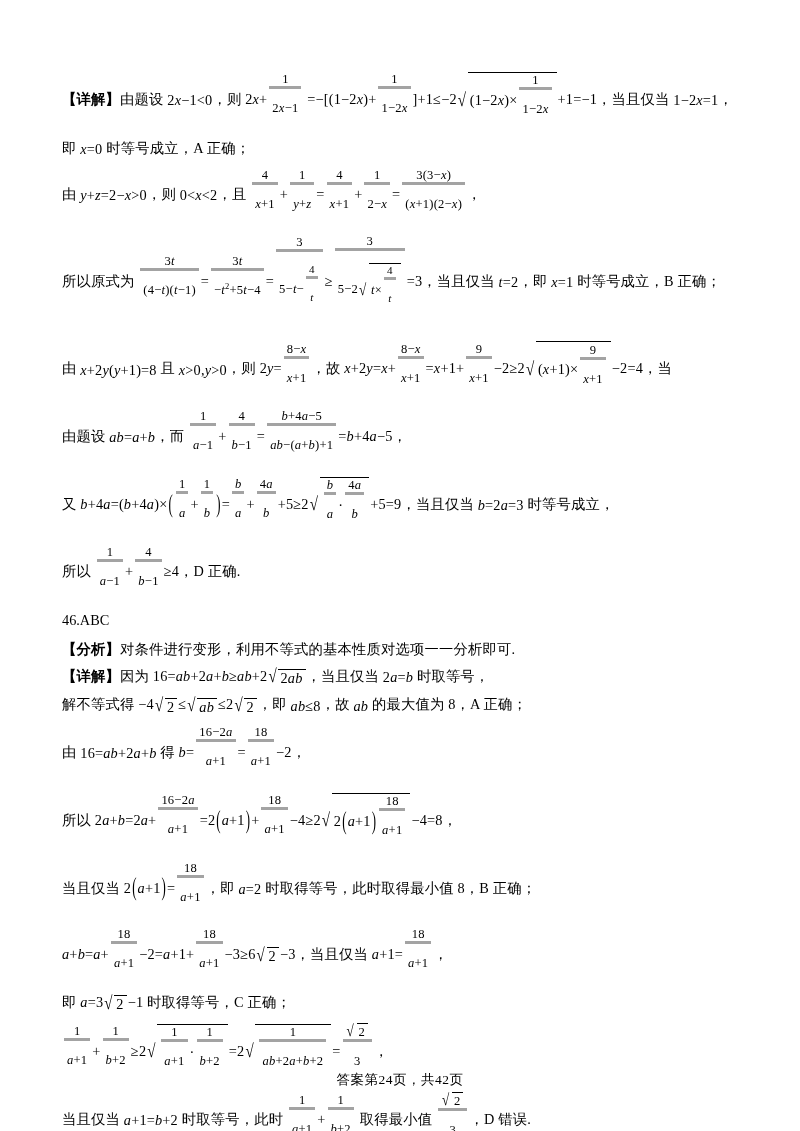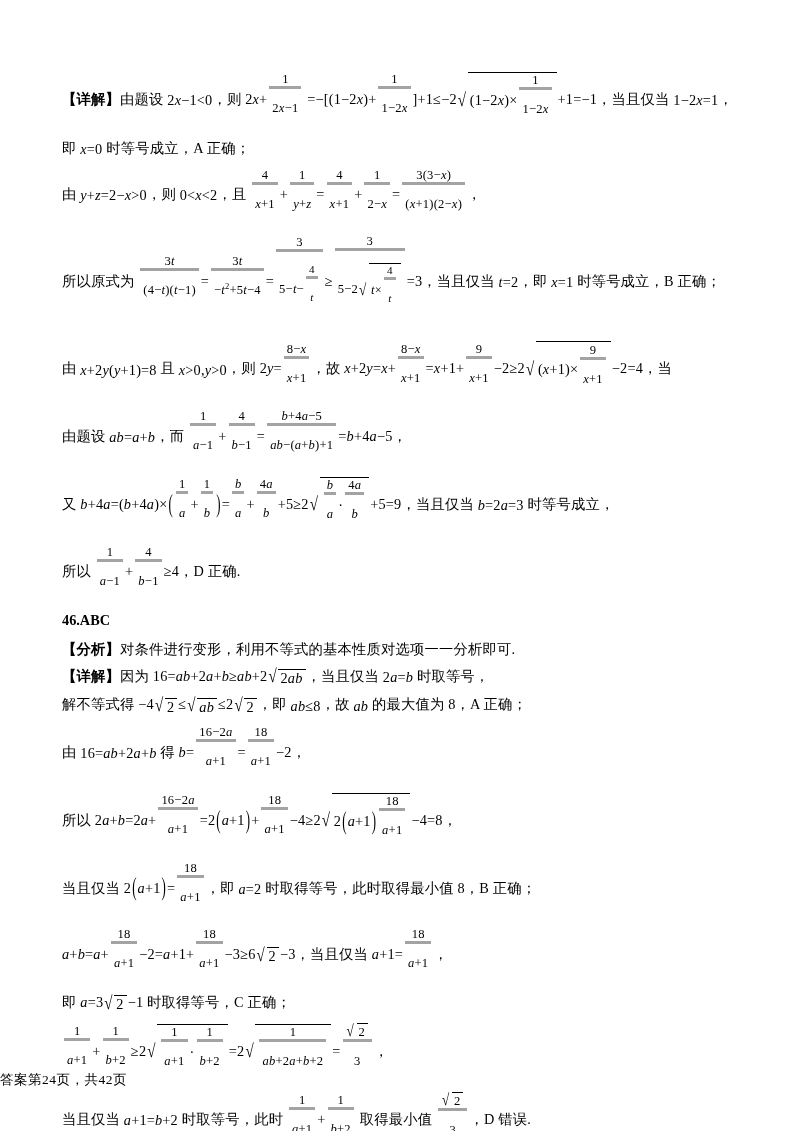--- a/index.html
+++ b/index.html
@@ -72,26 +72,27 @@
     font-size: 0.9em;
     vertical-align: middle;
     margin: 0 1px;
   }
 
   .footer {
     position: absolute;
     left: 0;
     right: 0;
     bottom: 42px;
+    text-align: center;
     font-size: 13.5px;
     letter-spacing: 0.5px;
   }
   .ans-head {
     font-size: 14.3px;
-    font-weight: bold;
+    font-weight: normal;
     margin: 0 0 13px 0;
   }
 </style>
 </head>
 <body>
 
 <div class="page">
 
   <p class="line">
     <span class="bold">【详解】</span>由题设

